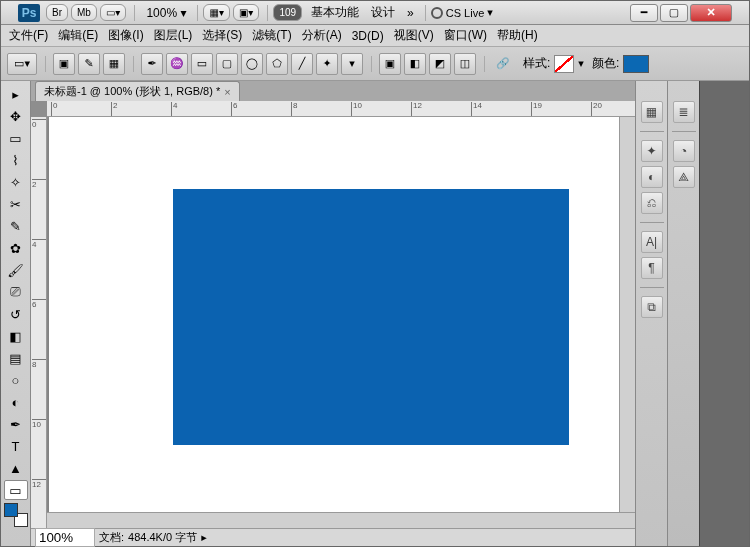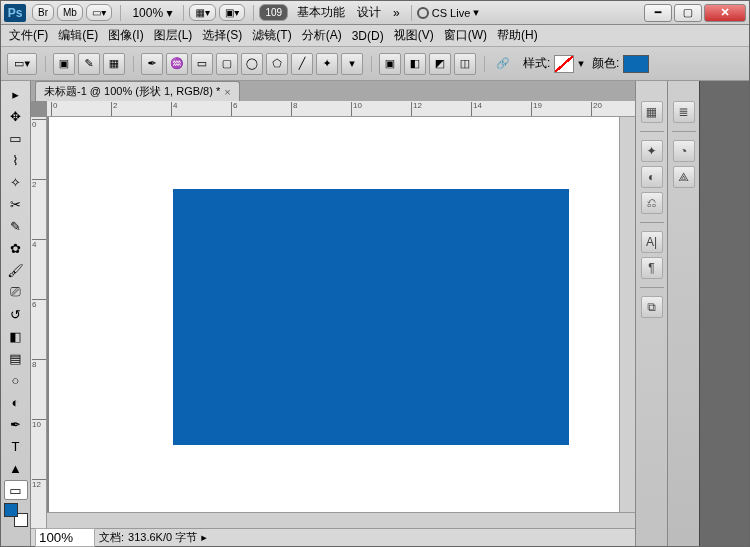--- a/index.html
+++ b/index.html
@@ -1,18 +1,18 @@
 <!DOCTYPE html>
 <html><head>
 <meta charset="utf-8">
 <style>
 * { box-sizing: border-box; margin: 0; padding: 0; }
 body { font-family: "Microsoft YaHei", Tahoma, sans-serif; font-size: 11px; background: #4a4a4a; overflow: hidden; width: 750px; height: 547px; }
 .window { width: 750px; height: 547px; background: #d1d1d1; border: 1px solid #666; display: flex; flex-direction: column; }
-.titlebar { height: 24px; background: linear-gradient(#e8e8e8, #cfcfcf); display: flex; align-items: center; padding: 0 3px; border-bottom: 1px solid #888; }
+.titlebar { height: 24px; background: linear-gradient(#e8e8e8, #cfcfcf); display: flex; align-items: center; padding: 0 17px; border-bottom: 1px solid #888; }
 .ps-logo { width: 22px; height: 18px; background: #0b4a7a; color: #7ec0e8; font-weight: bold; display: flex; align-items: center; justify-content: center; font-size: 12px; border-radius: 2px; margin-right: 6px; }
 .titlebtn { padding: 2px 5px; background: linear-gradient(#f5f5f5,#ddd); border: 1px solid #999; border-radius: 6px; margin-right: 3px; font-size: 10px; min-width: 20px; text-align: center; cursor: pointer; }
 .titlebtn.active { background: #5a5a5a; color: #fff; }
 .sep { width: 1px; height: 16px; background: #aaa; margin: 0 5px; }
 .title-text { font-size: 12px; padding: 0 6px; cursor: pointer; }
 .spacer { flex: 1; }
 .cslive { display: flex; align-items: center; gap: 3px; font-size: 11px; cursor: pointer; }
 .cslive-icon { width: 12px; height: 12px; border: 2px solid #555; border-radius: 50%; }
 .winctrl { display: flex; gap: 2px; margin-left: 6px; }
 .winbtn { width: 28px; height: 18px; background: linear-gradient(#f8f8f8,#ddd); border: 1px solid #888; border-radius: 3px; display: flex; align-items: center; justify-content: center; cursor: pointer; }
@@ -213,21 +213,21 @@
           <div class="canvas">
             <div class="shape"></div>
           </div>
           <div class="scroll-h"></div>
           <div class="scroll-v"></div>
         </div>
       </div>
       <div class="statusbar">
         <input class="status-zoom" value="100%" style="">
         <span>文档:</span>
-        <span>313.6K/0 字节</span>
+        <span>484.4K/0 字节</span>
         <span style="cursor:pointer">▸</span>
       </div>
     </div>
 
     <div class="rpanel-col">
       <div class="ricon">▦</div>
       <div class="rdivider"></div>
       <div class="ricon">✦</div>
       <div class="ricon">◐</div>
       <div class="ricon">⎌</div>

